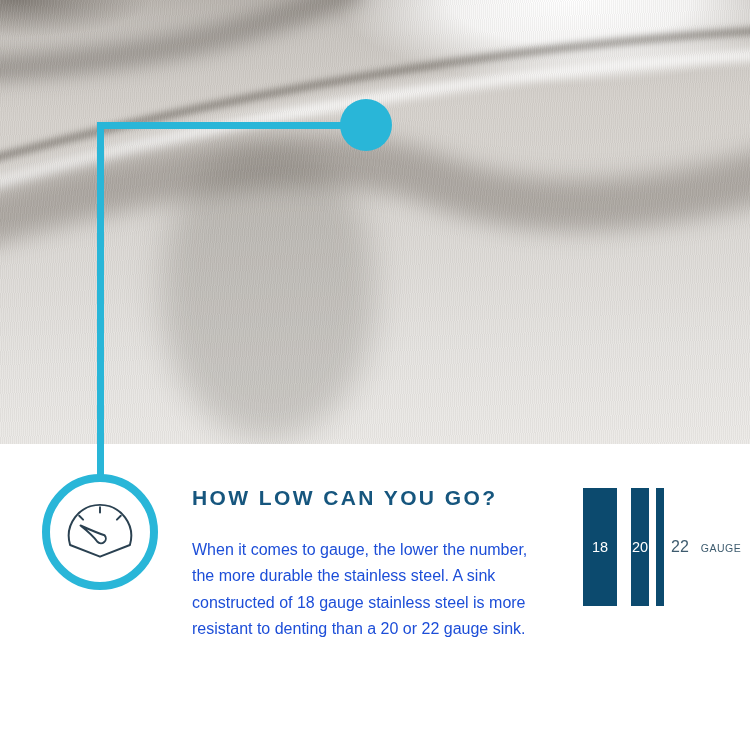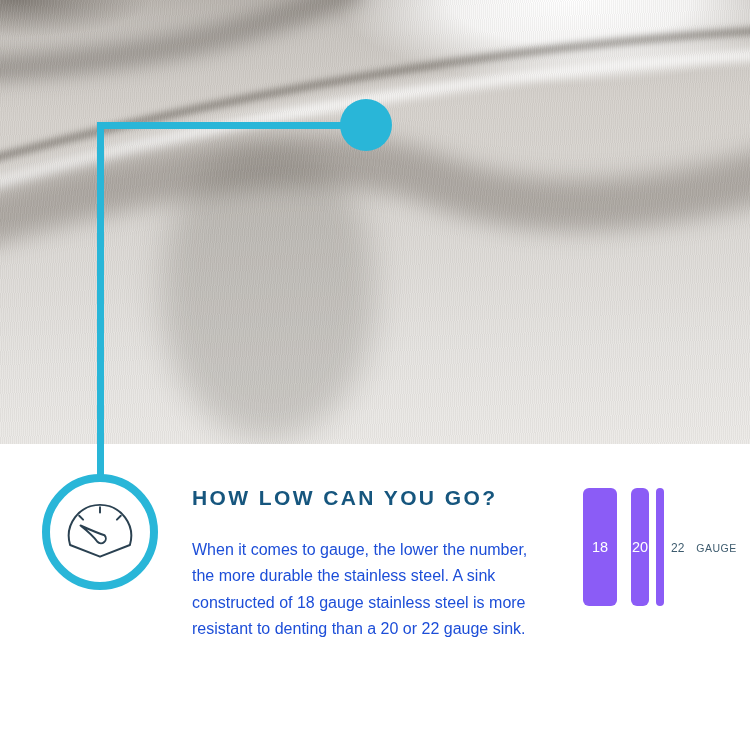--- a/index.html
+++ b/index.html
@@ -69,35 +69,35 @@
 
   
   .bar-chart {
     position: absolute;
     left: 583px; top: 488px;
     height: 118px;
     display: flex;
     align-items: stretch;
   }
   .bar {
-    background: #8b5cf6;
-    border-radius: 6px;
+    background: #0c4a6e;
+    border-radius: 0;
     display: flex; align-items: center; justify-content: center;
     overflow: visible;
   }
   .bar + .bar { margin-left: 14px; }
   .bar.thin { margin-left: 7px; }
   .bar-label { color: #ffffff; font-size: 14.5px; white-space: nowrap; }
   .side-label {
     align-self: center;
     margin-left: 7px;
     white-space: nowrap;
     color: #3d5b6e;
   }
-  .side-label .num  { font-size: 12px; }
+  .side-label .num  { font-size: 16px; }
   .side-label .unit { font-size: 10.5px; letter-spacing: .5px; padding-left: 12px; }
 
   
   .logo {
     position: absolute;
     left: 36px; top: 684px;
     color: #16567e;
     transform: skewX(-13deg);
     transform-origin: left bottom;
   }

